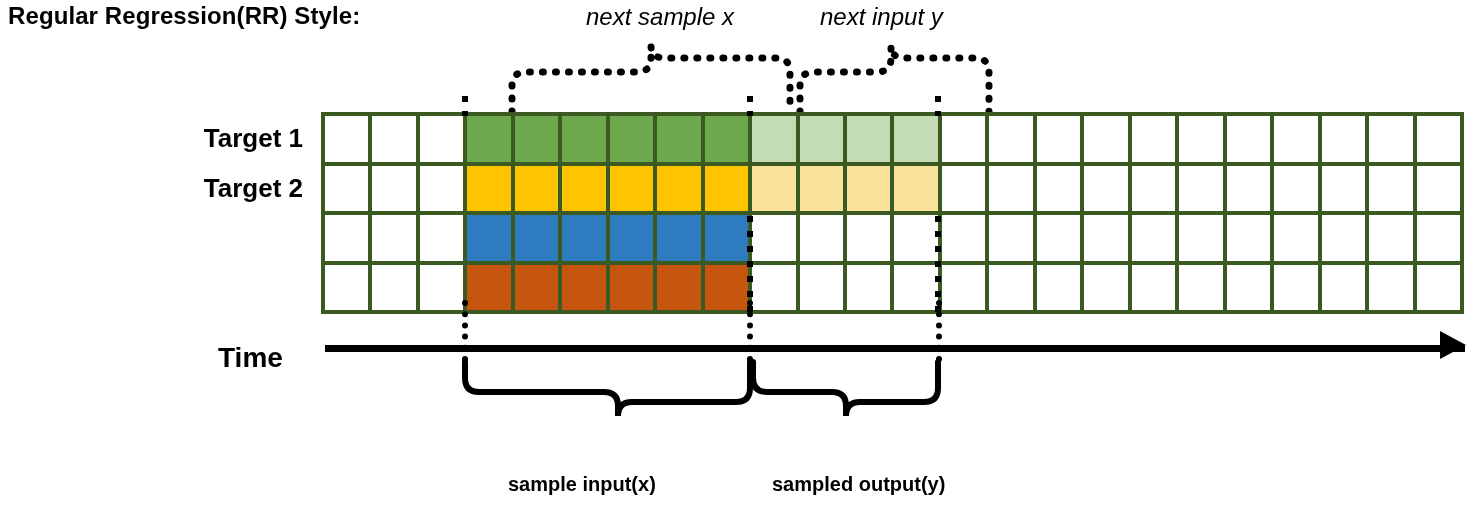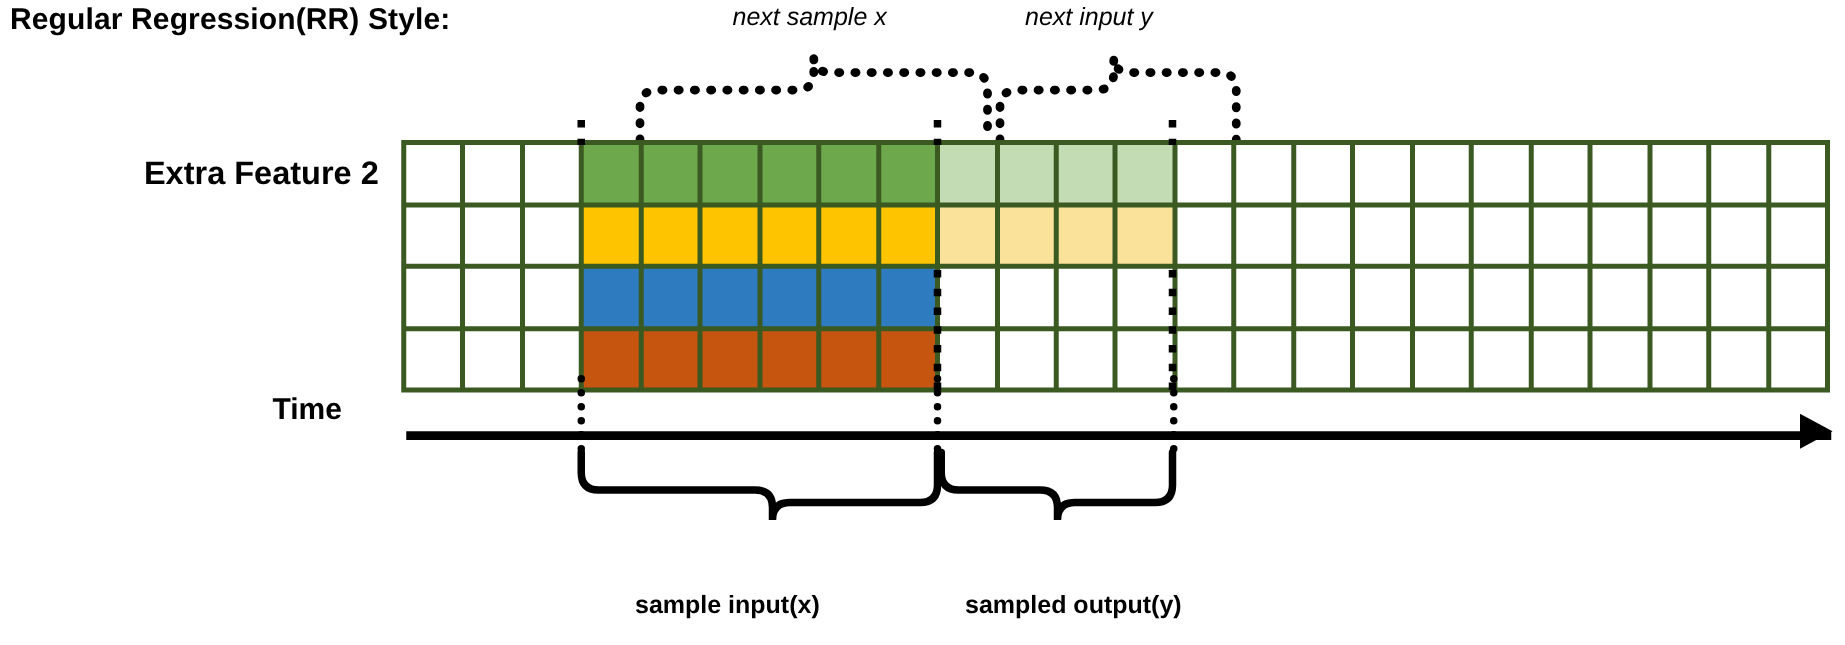--- a/index.html
+++ b/index.html
@@ -2,41 +2,41 @@
 <html><head>
 <meta charset="utf-8">
 <style>
   html,body{margin:0;padding:0;background:#fff;}
   body{width:1476px;height:516px;position:relative;overflow:hidden;
        font-family:"Liberation Sans",sans-serif;color:#000;}
   .abs{position:absolute;}
 
   #title{left:8px;top:2px;font-size:24px;font-weight:700;letter-spacing:.1px;white-space:nowrap;}
 
-  .brace-label{font-size:20px;font-style:italic;font-weight:500;white-space:nowrap;}
+  .brace-label{font-size:24px;font-style:italic;font-weight:500;white-space:nowrap;}
   #lbl-next-x{left:586px;top:3px;}
   #lbl-next-y{left:820px;top:3px;}
 
   #row-labels{left:0px;top:114px;width:313px;}
   .rowlabel{height:49.5px;display:flex;align-items:center;justify-content:flex-end;
             font-size:26px;font-weight:700;white-space:nowrap;padding-right:10px;box-sizing:border-box;}
 
   #grid{left:321px;top:112px;width:1143px;height:202px;
         background:#3b5a22;box-sizing:border-box;
         display:grid;grid-template-columns:repeat(24,1fr);grid-template-rows:repeat(4,1fr);
         gap:4px;padding:4px;}
   .cell{background:#fff;}
   .c-green{background:#6da84c;}
   .c-greenlt{background:#c4dcb4;}
   .c-gold{background:#ffc400;}
   .c-goldlt{background:#fbe29b;}
   .c-blue{background:#2e7cbf;}
   .c-orange{background:#c6550f;}
 
-  #time-label{left:218px;top:314px;font-size:24px;font-weight:700;}
+  #time-label{left:218px;top:342px;font-size:28px;font-weight:700;}
   #time-axis{left:325px;top:345px;width:1140px;height:7px;background:#000;}
   #time-arrow{left:1440px;top:331px;width:0;height:0;
       border-top:14px solid transparent;border-bottom:14px solid transparent;border-left:26px solid #000;}
 
   .vdot{border-left:6px dotted #000;}
   #vd-a{left:462px;top:300px;height:62px;}
   #vd-b{left:747px;top:300px;height:62px;}
   #vd-c{left:936px;top:300px;height:62px;}
 
   .botnote{font-size:20px;font-weight:600;line-height:25px;white-space:pre;}
@@ -58,21 +58,22 @@
     <path d="M512,112 L512,86 Q512,72 526,72 L637,72 Q651,72 651,58 L651,46
              Q651,58 665,58 L776,58 Q790,58 790,72 L790,112"></path>
   </g>
   <g fill="none" stroke="#000" stroke-width="7" stroke-linecap="round" stroke-dasharray="1 12">
     <path d="M800,112 L800,86 Q800,72 814,72 L877,72 Q891,72 891,58 L891,46
              Q891,58 905,58 L975,58 Q989,58 989,72 L989,112"></path>
   </g>
 </svg>
 
 <div class="abs" id="row-labels">
-  <div class="rowlabel">Extra Feature 2</div>
+  <div class="rowlabel">Target 1</div>
+  <div class="rowlabel">Target 2</div>
 </div>
 
 <div class="abs" id="grid" style="background: rgb(59, 90, 34); grid-template-columns: repeat(24, 1fr); grid-template-rows: repeat(4, 1fr);">
     <div class="cell "></div>
     <div class="cell "></div>
     <div class="cell "></div>
     <div class="cell c-green"></div>
     <div class="cell c-green"></div>
     <div class="cell c-green"></div>
     <div class="cell c-green"></div>

